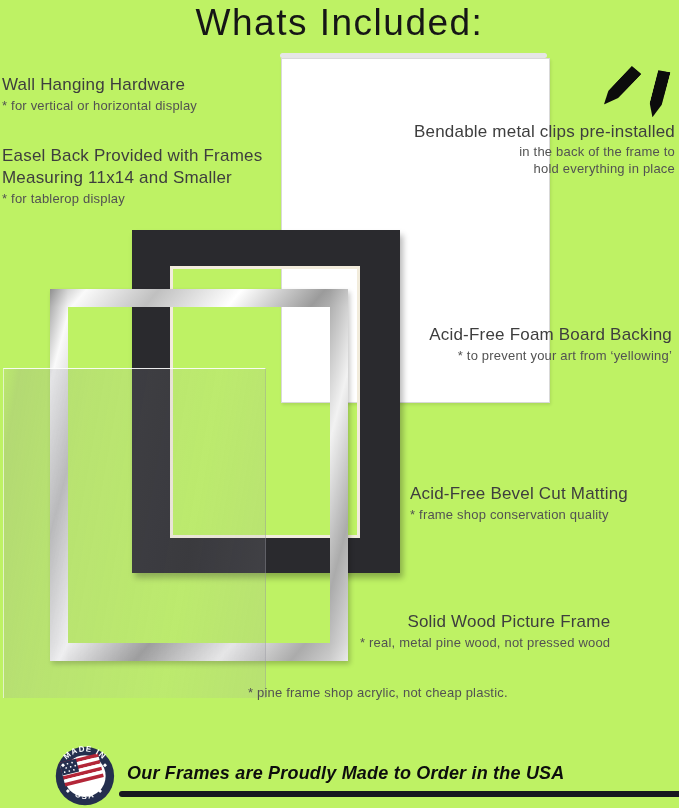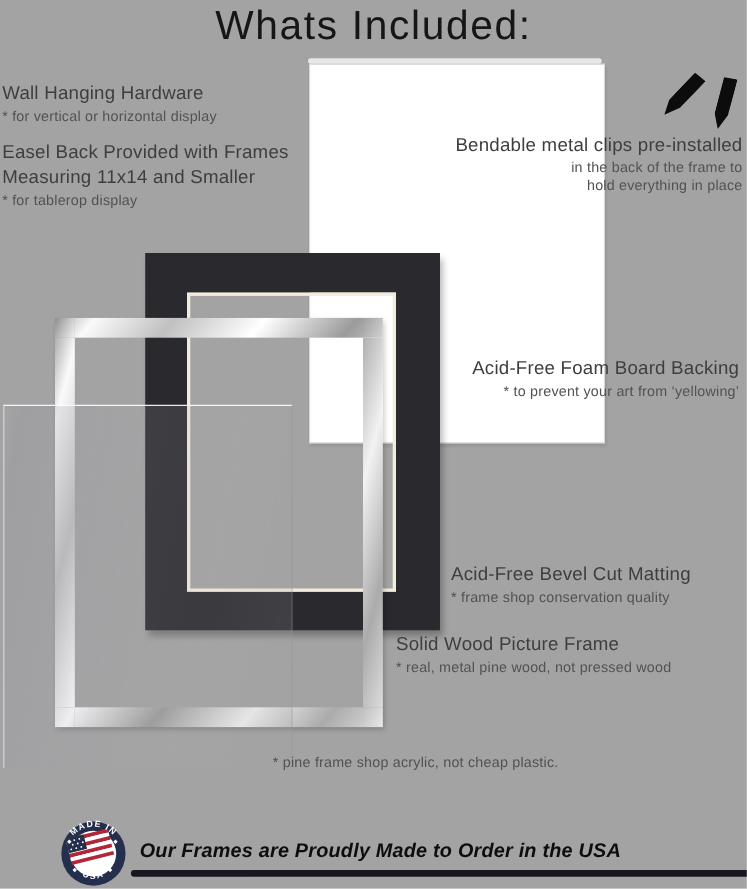--- a/index.html
+++ b/index.html
@@ -1,18 +1,18 @@
 <!DOCTYPE html>
 <html><head>
 <meta charset="utf-8">
 <style>
   html,body{margin:0;padding:0;background:#fff;}
   .page{
     position:relative; width:679px; height:808px; overflow:hidden;
-    background:#a3a3a3;
+    background:#bef264;
     font-family:"Liberation Sans", sans-serif;
     -webkit-font-smoothing:antialiased;
   }
   
   .title{
     position:absolute; left:0; top:2px; width:679px; margin:0;
     text-align:center; font-size:37px; font-weight:400; letter-spacing:1.5px;
     color:#161616;
   }
   .title-underline{
@@ -69,26 +69,26 @@
   
   .tb{ position:absolute; z-index:6; }
   .tb .h{
     font-size:17px; line-height:22px; color:#3e3e3e; letter-spacing:0.2px;
   }
   .tb .n{
     font-size:13px; line-height:20px; color:#525252;
     letter-spacing:0.2px;
   }
   .tb-wall   { left:2px;  top:74px;  }
-  .tb-easel  { left:2px;  top:128px; }
+  .tb-easel  { left:2px;  top:145px; }
   .tb-clips  { right:4px; top:121px; text-align:right; }
   .tb-clips .n{ line-height:17px; }
   .tb-foam   { right:7px; top:324px; text-align:right; }
-  .tb-mat    { left:410px; top:511px; }
-  .tb-wood   { left:360px; top:575px; }
+  .tb-mat    { left:410px; top:483px; }
+  .tb-wood   { left:360px; top:611px;text-align:right; }
   .tb-uv     { left:248px; top:683px; }
   
   .badge{ position:absolute; left:50px; top:744px; z-index:6; }
   .footer-text{
     position:absolute; left:127px; top:763px; z-index:6;
     font-size:18px; font-weight:bold; font-style:italic; color:#0d0d0d;
     letter-spacing:0.2px;
   }
   .footer-bar{
     position:absolute; left:119px; top:791px; width:560px; height:6px;

